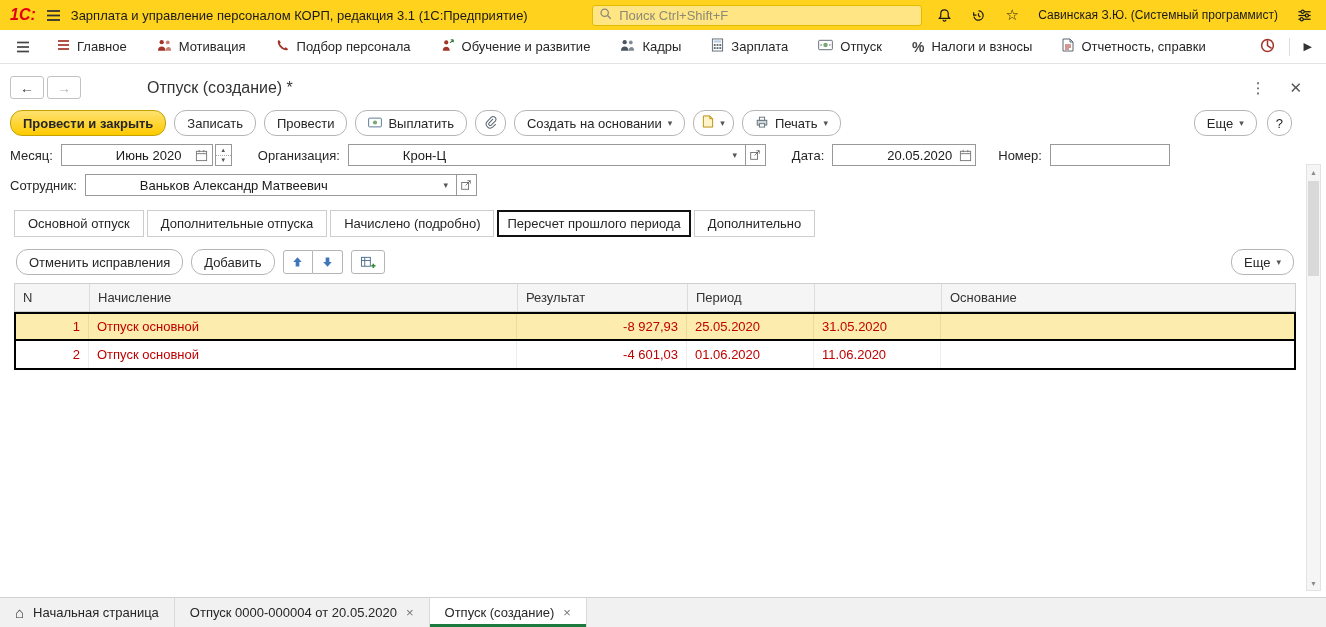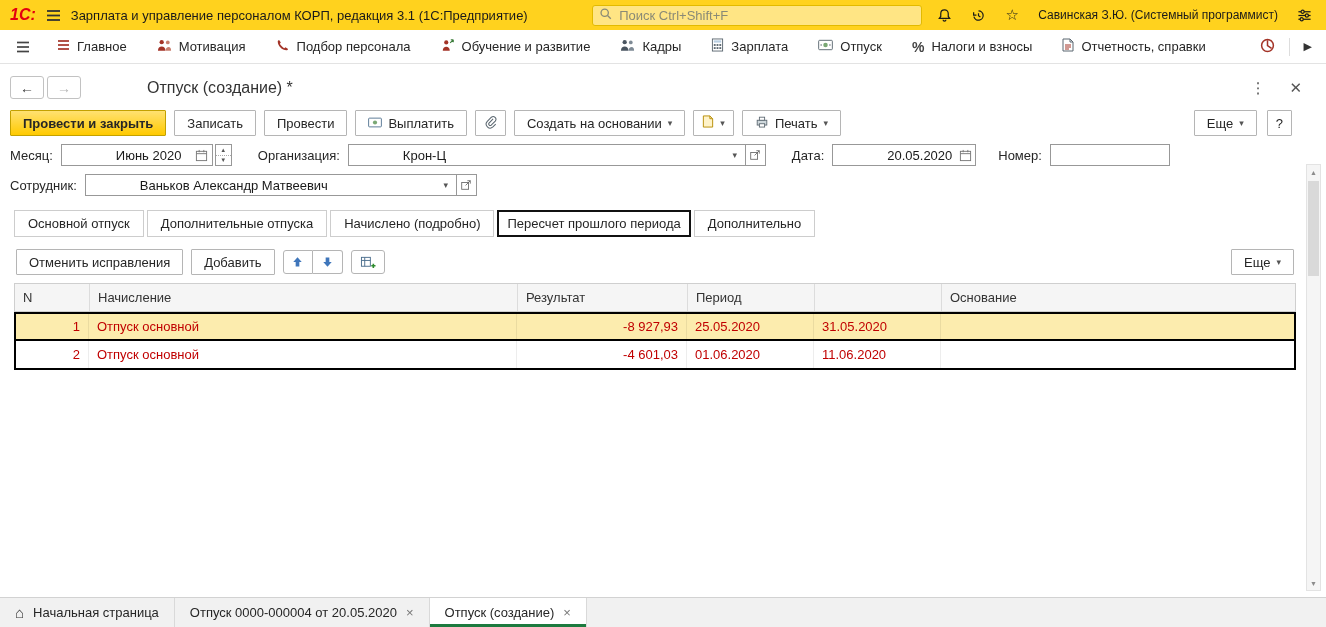--- a/index.html
+++ b/index.html
@@ -55,21 +55,21 @@
     display:flex; align-items:center; justify-content:center; font-size:14px; color:#3c3c3c; cursor:pointer;
   }
   .nav-btn.fwd { color:#b5b5b5; margin-left:3px; }
   .page-title { font-size:16px; color:#333; margin-left:66px; white-space:nowrap; }
   .nav-right { margin-left:auto; display:flex; gap:24px; padding-right:10px; color:#555; }
   .nav-right span { cursor:pointer; font-size:15px; }
 
   
   .toolbar { display:flex; align-items:center; gap:8px; padding:8px 14px 4px 10px; }
   .btn {
-    height:26px; border:1px solid #b5b5b5; border-radius:1px; background:#fff;
+    height:26px; border:1px solid #b5b5b5; border-radius:12px; background:#fff;
     display:inline-flex; align-items:center; gap:6px; padding:0 12px;
     font-size:13px; color:#262626; cursor:pointer; white-space:nowrap;
   }
   .btn .caret { font-size:9px; color:#555; }
   .btn-primary { background:linear-gradient(#ffe171,#ffca00); border-color:#c3a100; font-weight:bold; }
   .btn-icononly { padding:0 8px; }
   .toolbar-right { margin-left:auto; display:flex; gap:10px; padding-right:20px; }
 
   
   .formrow { display:flex; align-items:center; padding:5px 14px 5px 10px; height:30px; }

